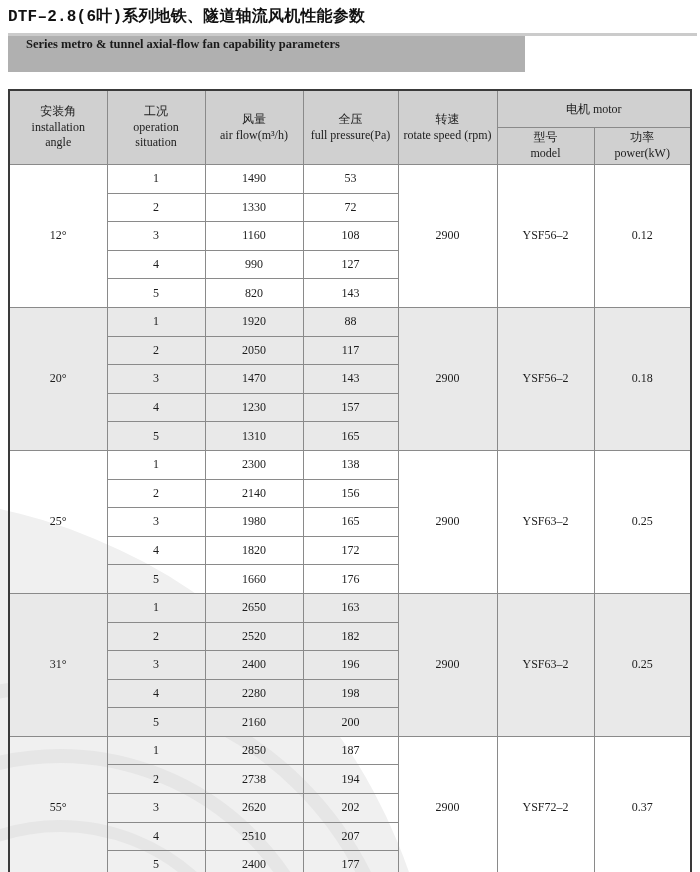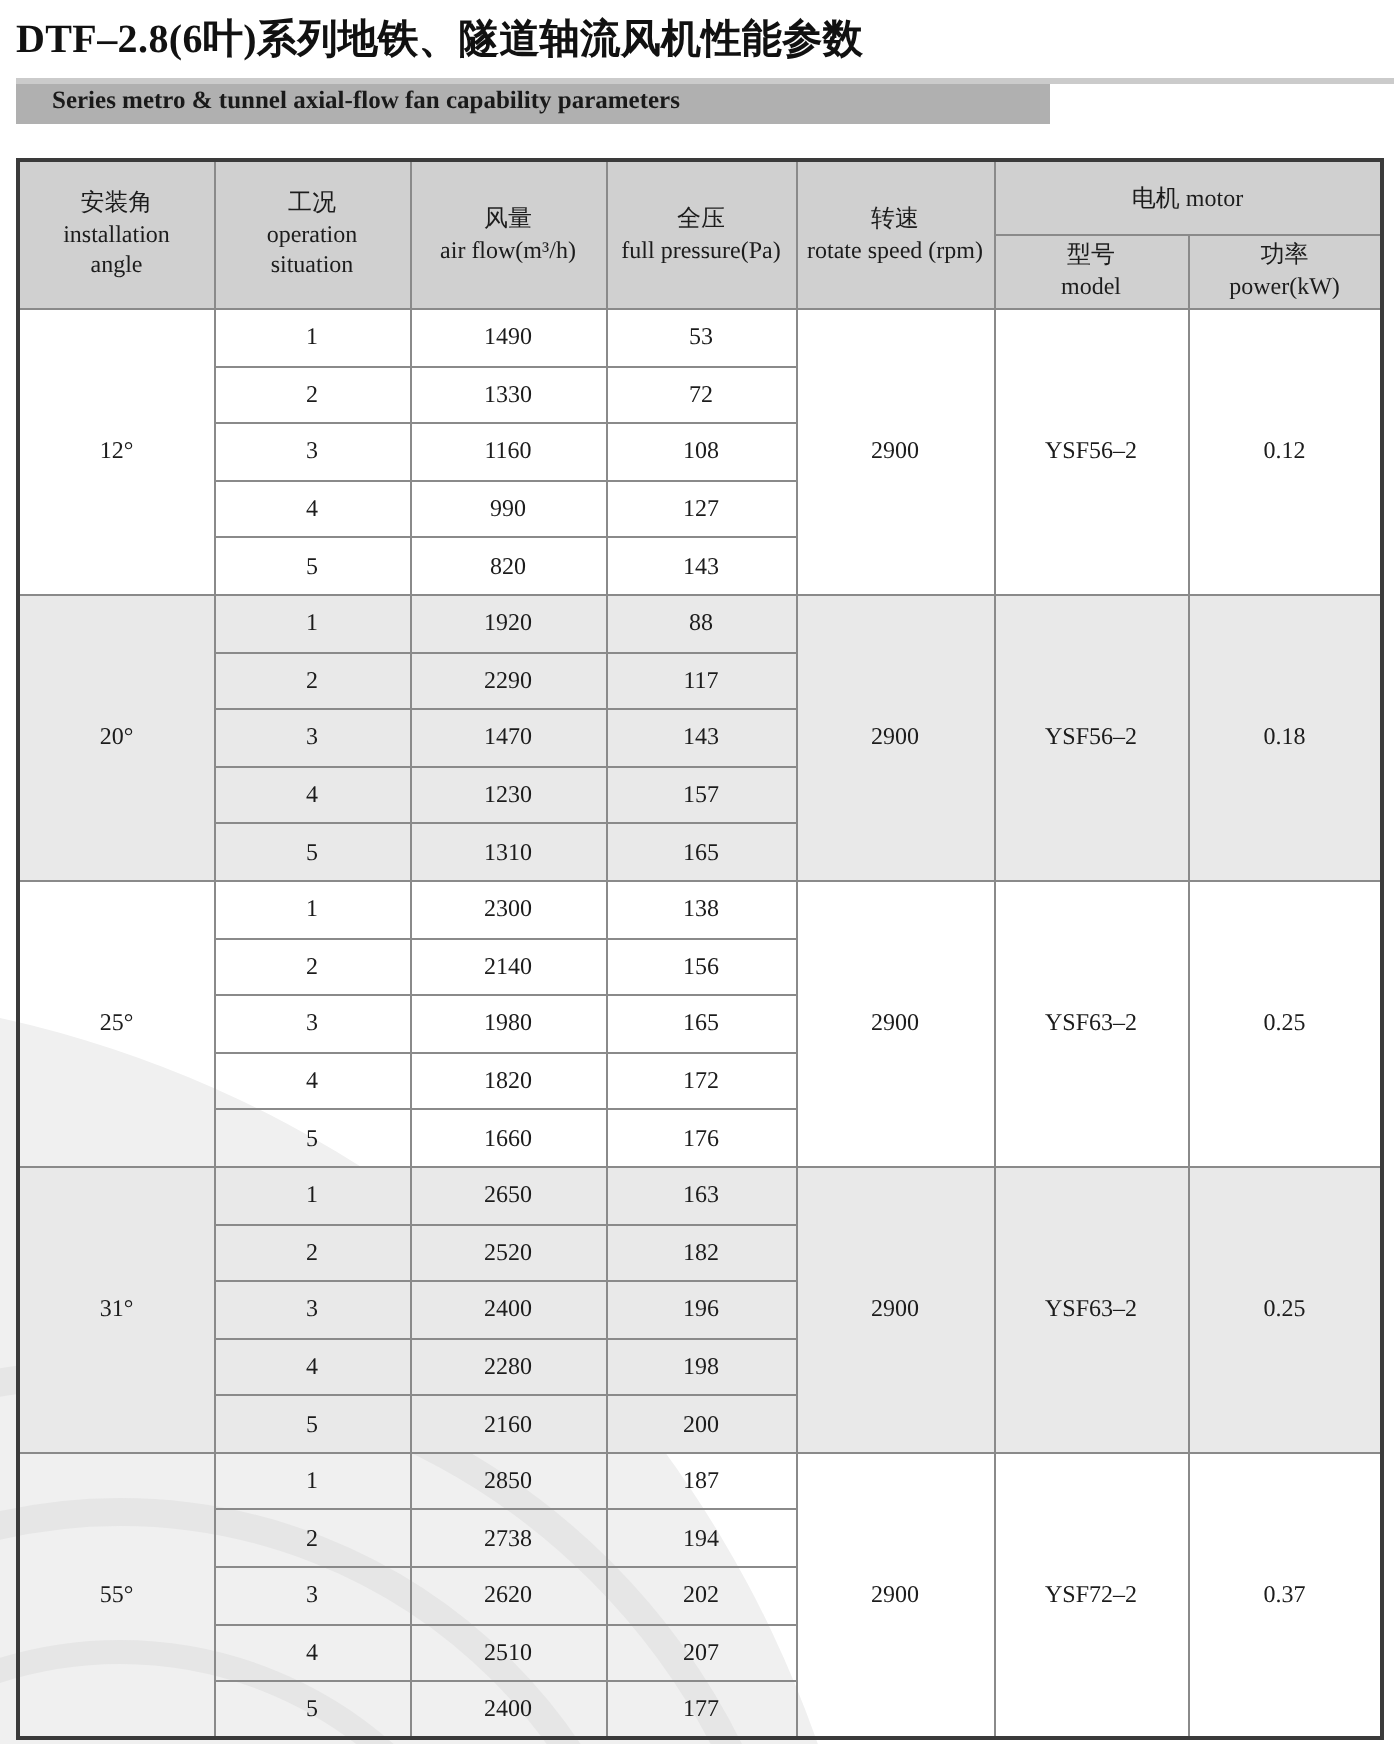--- a/index.html
+++ b/index.html
@@ -15,34 +15,35 @@
   
   .watermark {
     position: absolute; left: 0; top: 0; z-index: 0;
     pointer-events: none;
   }
 
   .content { position: relative; z-index: 1; }
 
   .doc-title {
     margin: 6px 0 0 8px;
-    font-size: 20px;
+    font-size: 16px;
     font-weight: bold;
     letter-spacing: 0.2px;
     color: #111;
+    font-family: Liberation Mono, monospace;
   }
 
   .subtitle-wrap {
     margin: 6px 3px 0 8px;
     border-top: 3px solid #cbcbcb;
   }
   .subtitle-bar {
     width: 499px;
     background: #b0b0b0;
-    padding: 1px 0 4px 18px;
+    padding: 1px 0 20px 18px;
     font-size: 12.5px;
     font-weight: bold;
     color: #1a1a1a;
   }
 
   table.params {
     margin: 17px 0 0 8px;
     border-collapse: collapse;
     table-layout: fixed;
     width: 682px;
@@ -170,21 +171,21 @@
           <td rowspan="5">20°</td>
           <td>1</td>
           <td>1920</td>
           <td>88</td>
           <td rowspan="5">2900</td>
           <td rowspan="5">YSF56–2</td>
           <td rowspan="5">0.18</td>
         </tr>
         <tr>
           <td>2</td>
-          <td>2290</td>
+          <td>2050</td>
           <td>117</td>
         </tr>
         <tr>
           <td>3</td>
           <td>1470</td>
           <td>143</td>
         </tr>
         <tr>
           <td>4</td>
           <td>1230</td>

